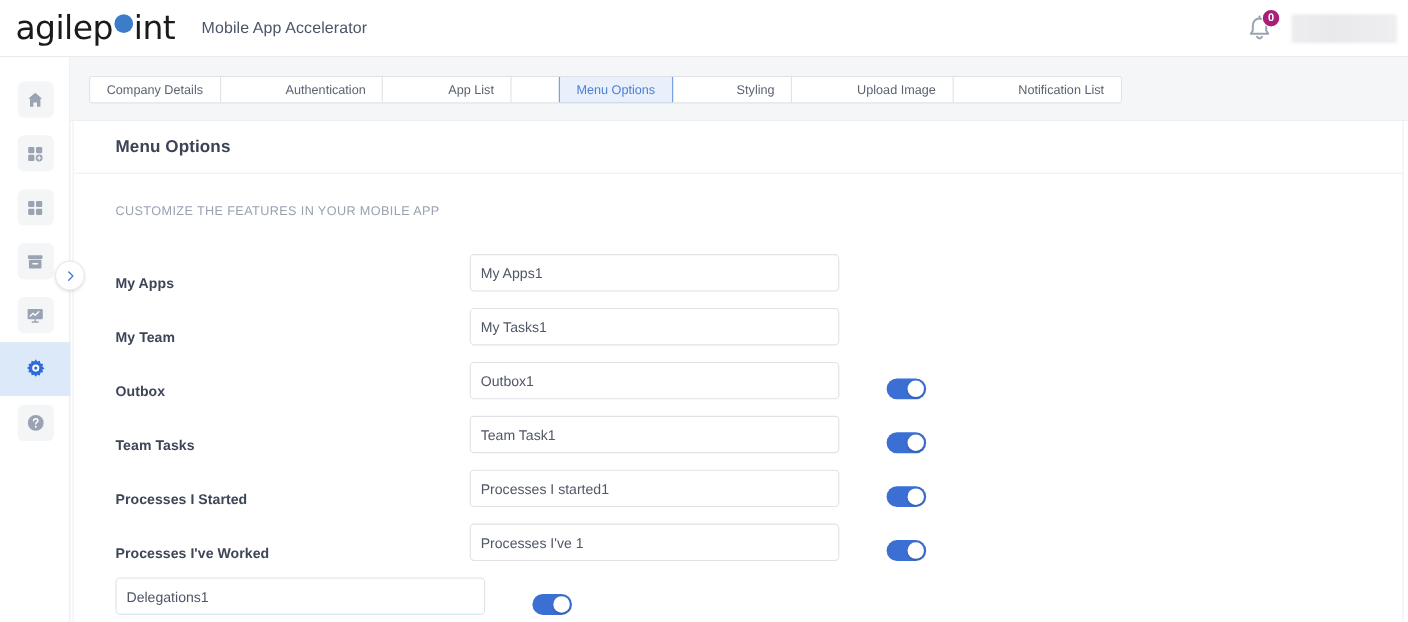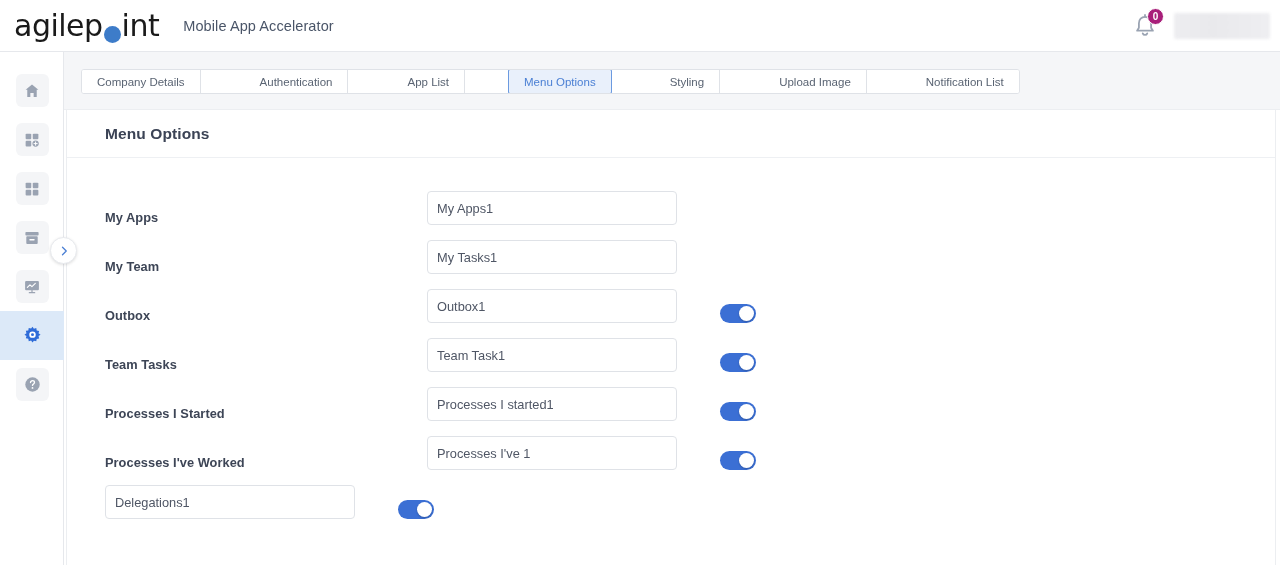--- a/index.html
+++ b/index.html
@@ -18,21 +18,21 @@
     display: flex; align-items: center;
   }
   .logo-wrap {
     display: flex; align-items: center;
     margin-left: 14px;
   }
   .logo-text {
     font-family: "DejaVu Sans", sans-serif;
     font-size: 30px; font-weight: 400; letter-spacing: -0.5px;
     color: #1a1a1a; line-height: 1;
-    display: flex; align-items: flex-end;
+    display: flex; align-items: flex-start;
   }
   .logo-dot {
     display: inline-block;
     width: 17px; height: 17px; border-radius: 50%;
     background: #3d7cc9;
     margin: 0 1px;
     position: relative; top: 2px;
   }
   .app-title {
     margin-left: 24px;
@@ -159,21 +159,21 @@
     height: 49px;
     display: flex; align-items: flex-end;
     padding-left: 38px;
   }
   .row-label {
     width: 322px;
     font-size: 12.8px; font-weight: 700; color: #3d4556;
     letter-spacing: 0.05px;
   }
   .row-input {
-    width: 250px; height: 34px;
+    width: 336px; height: 34px;
     border: 1px solid #dfe2e7;
     border-radius: 4px;
     background: #ffffff;
     font-family: "Liberation Sans", sans-serif;
     font-size: 12.8px; color: #4f5665;
     padding: 0 9px;
     outline: none;
   }
   .toggle-slot { width: 46px; margin-left: 43px; display: flex; align-items: center; }
   .toggle {
@@ -304,20 +304,21 @@
   <div class="tab">Upload Image</div>
   <div class="tab">Notification List</div>
 </div>
 
 <div class="card">
 
   <div class="card-head">
     <h1>Menu Options</h1>
   </div>
 
+  <div class="section-caption">CUSTOMIZE THE FEATURES IN YOUR MOBILE APP</div>
 
   <div class="rows">
 
     <div class="row">
       <div class="row-label">My Apps</div>
       <input class="row-input" type="text" value="My Apps1" style="">
       <div class="toggle-slot">
         <div class="toggle hidden"></div>
       </div>
     </div>

